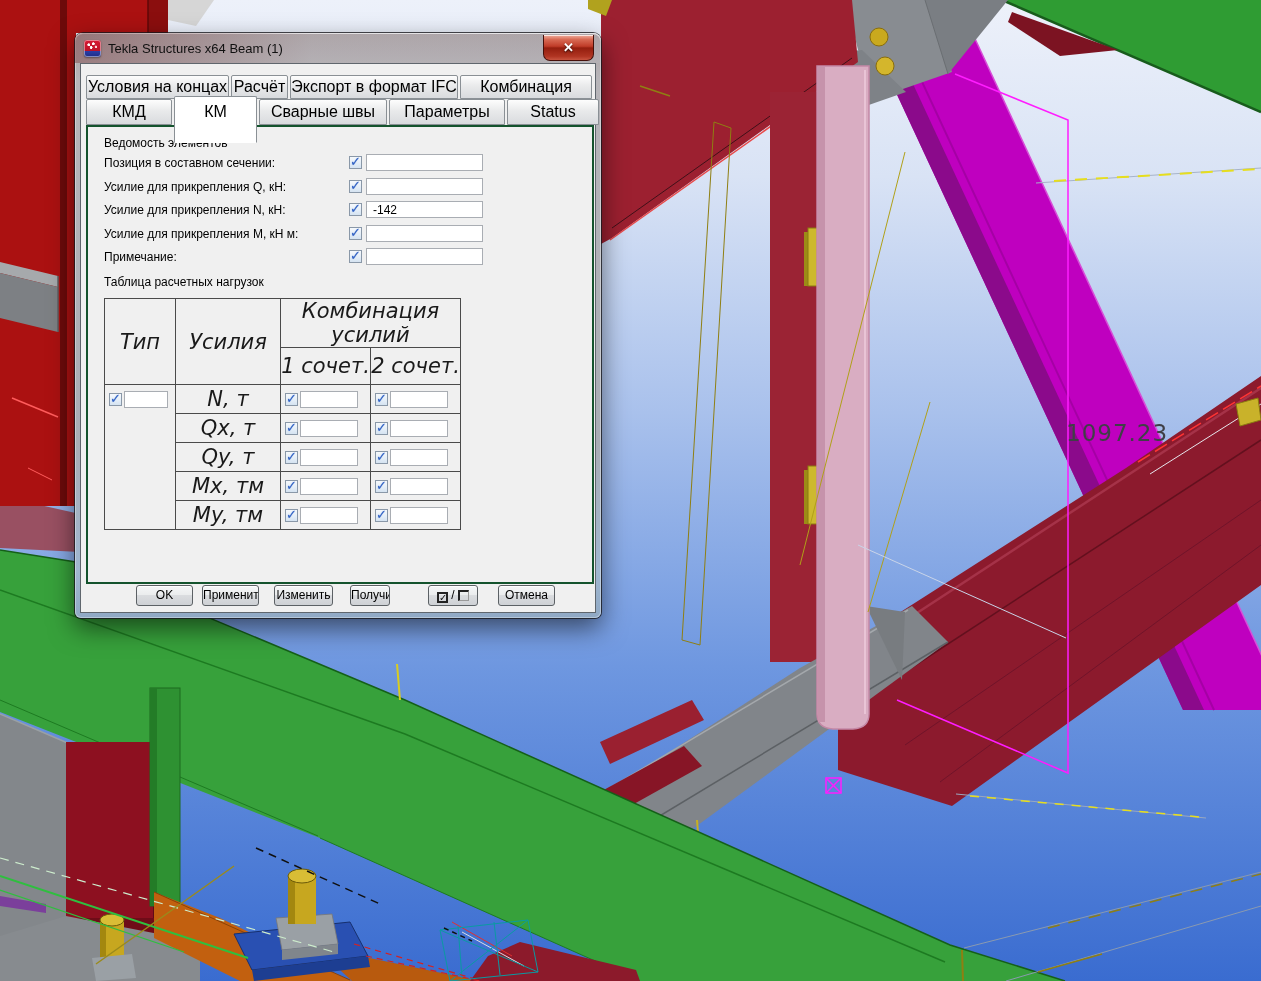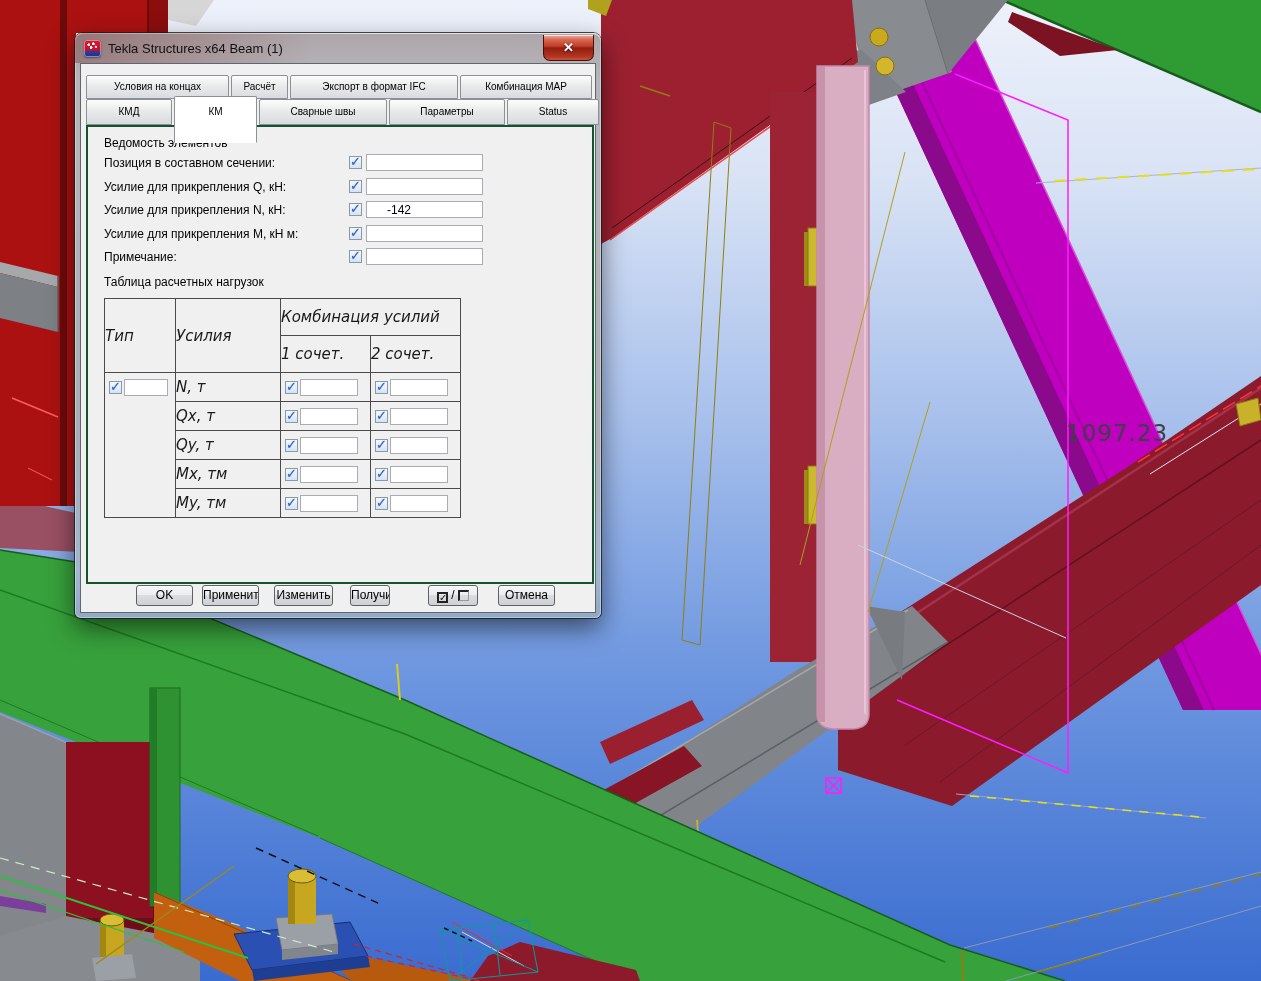--- a/index.html
+++ b/index.html
@@ -31,44 +31,44 @@
   .close-btn{position:absolute;top:2px;right:7px;width:49px;height:25px;
      border-radius:0 0 7px 7px;border:1px solid #47100a;border-top:none;cursor:default;
      background:linear-gradient(180deg,#f0b0a0 0%,#d86a54 18%,#c03c28 45%,#941e0e 52%,#b03422 85%,#c85440 100%);
      color:#fff;font-weight:bold;font-size:13px;display:flex;align-items:center;justify-content:center;
      text-shadow:0 1px 2px rgba(0,0,0,.75);box-shadow:inset 0 1px 0 rgba(255,255,255,.7);}
   .client{position:absolute;left:5px;right:5px;top:30px;bottom:5px;background:#f0f0f0;
      border:1px solid #5f666d;}
   .tabrow{position:absolute;display:flex;gap:2px;left:5px;}
   .tabrow1{top:11px;}
   .tabrow2{top:35px;}
-  .tab{box-sizing:border-box;height:24px;line-height:22px;text-align:center;font-size:10px;color:#000;
+  .tab{box-sizing:border-box;height:24px;line-height:22px;text-align:center;font-size:16px;color:#000;
      background:linear-gradient(180deg,#fdfdfd,#e9eaeb 45%,#d9dbde);
      border:1px solid #8a9095;border-radius:2px 2px 0 0;}
   .tabrow2 .tab{height:26px;line-height:24px;}
   .tab.active{background:#fff;height:47px;margin-top:-3px;line-height:29px;position:relative;z-index:3;
      border-bottom:1px solid #fff;}
   .panel{position:absolute;left:5px;top:61px;width:504px;height:455px;background:#f0f0f0;
      border:2px solid #14532d;z-index:2;}
   .slabel{position:absolute;left:16px;font-size:12px;color:#000;}
   .frow{position:absolute;left:0;width:100%;height:18px;}
   .frow .flabel{position:absolute;left:16px;top:2px;font-size:12px;color:#000;}
   .cb{width:13px;height:13px;box-sizing:border-box;display:inline-block;position:relative;
      border:1px solid #8a98a8;background:linear-gradient(180deg,#f6f9fc,#e3edf7 60%,#d5e3f1);}
   .cb.on::after{content:"✓";position:absolute;left:0px;top:-3px;font:bold 13px "DejaVu Sans",sans-serif;
      color:#3565c4;text-shadow:0 0 1px #6c92da;}
   .frow .cb{position:absolute;left:261px;top:2px;}
   .tin{box-sizing:border-box;height:17px;border:1px solid #a9adb3;background:#fff;
-     font:12px "Liberation Sans",sans-serif;padding:0 20px;color:#000;}
+     font:12px "Liberation Sans",sans-serif;padding:0 6px;color:#000;}
   .frow .tin{position:absolute;left:278px;top:0px;width:117px;}
   
   .ltable{position:absolute;left:16px;top:171px;border-collapse:collapse;}
   .ltable td{border:1px solid #4a4a4a;padding:0;}
-  .ltable .h,.ltable .fcell{font-family:"DejaVu Sans",sans-serif;font-style:italic;font-size:15px;
-     text-align:left;color:#1a1a1a;}
+  .ltable .h,.ltable .fcell{font-family:"DejaVu Sans",sans-serif;font-style:italic;font-size:21px;
+     text-align:center;color:#1a1a1a;}
   .ltable .ccell{padding-left:4px;white-space:nowrap;}
   .ltable .ccell .cb{vertical-align:middle;}
   .ltable .ccell .tin{width:58px;vertical-align:middle;margin-left:2px;}
   .typecell{vertical-align:top;padding:5px 0 0 4px !important;white-space:nowrap;}
   .typecell .tin{width:44px;vertical-align:middle;margin-left:2px;}
   .typecell .cb{vertical-align:middle;}
   
   .wbtn{position:absolute;top:521px;height:21px;box-sizing:border-box;border:1px solid #5c6165;
      border-radius:3px;font-size:12px;line-height:18px;text-align:center;overflow:hidden;
      white-space:nowrap;color:#000;

